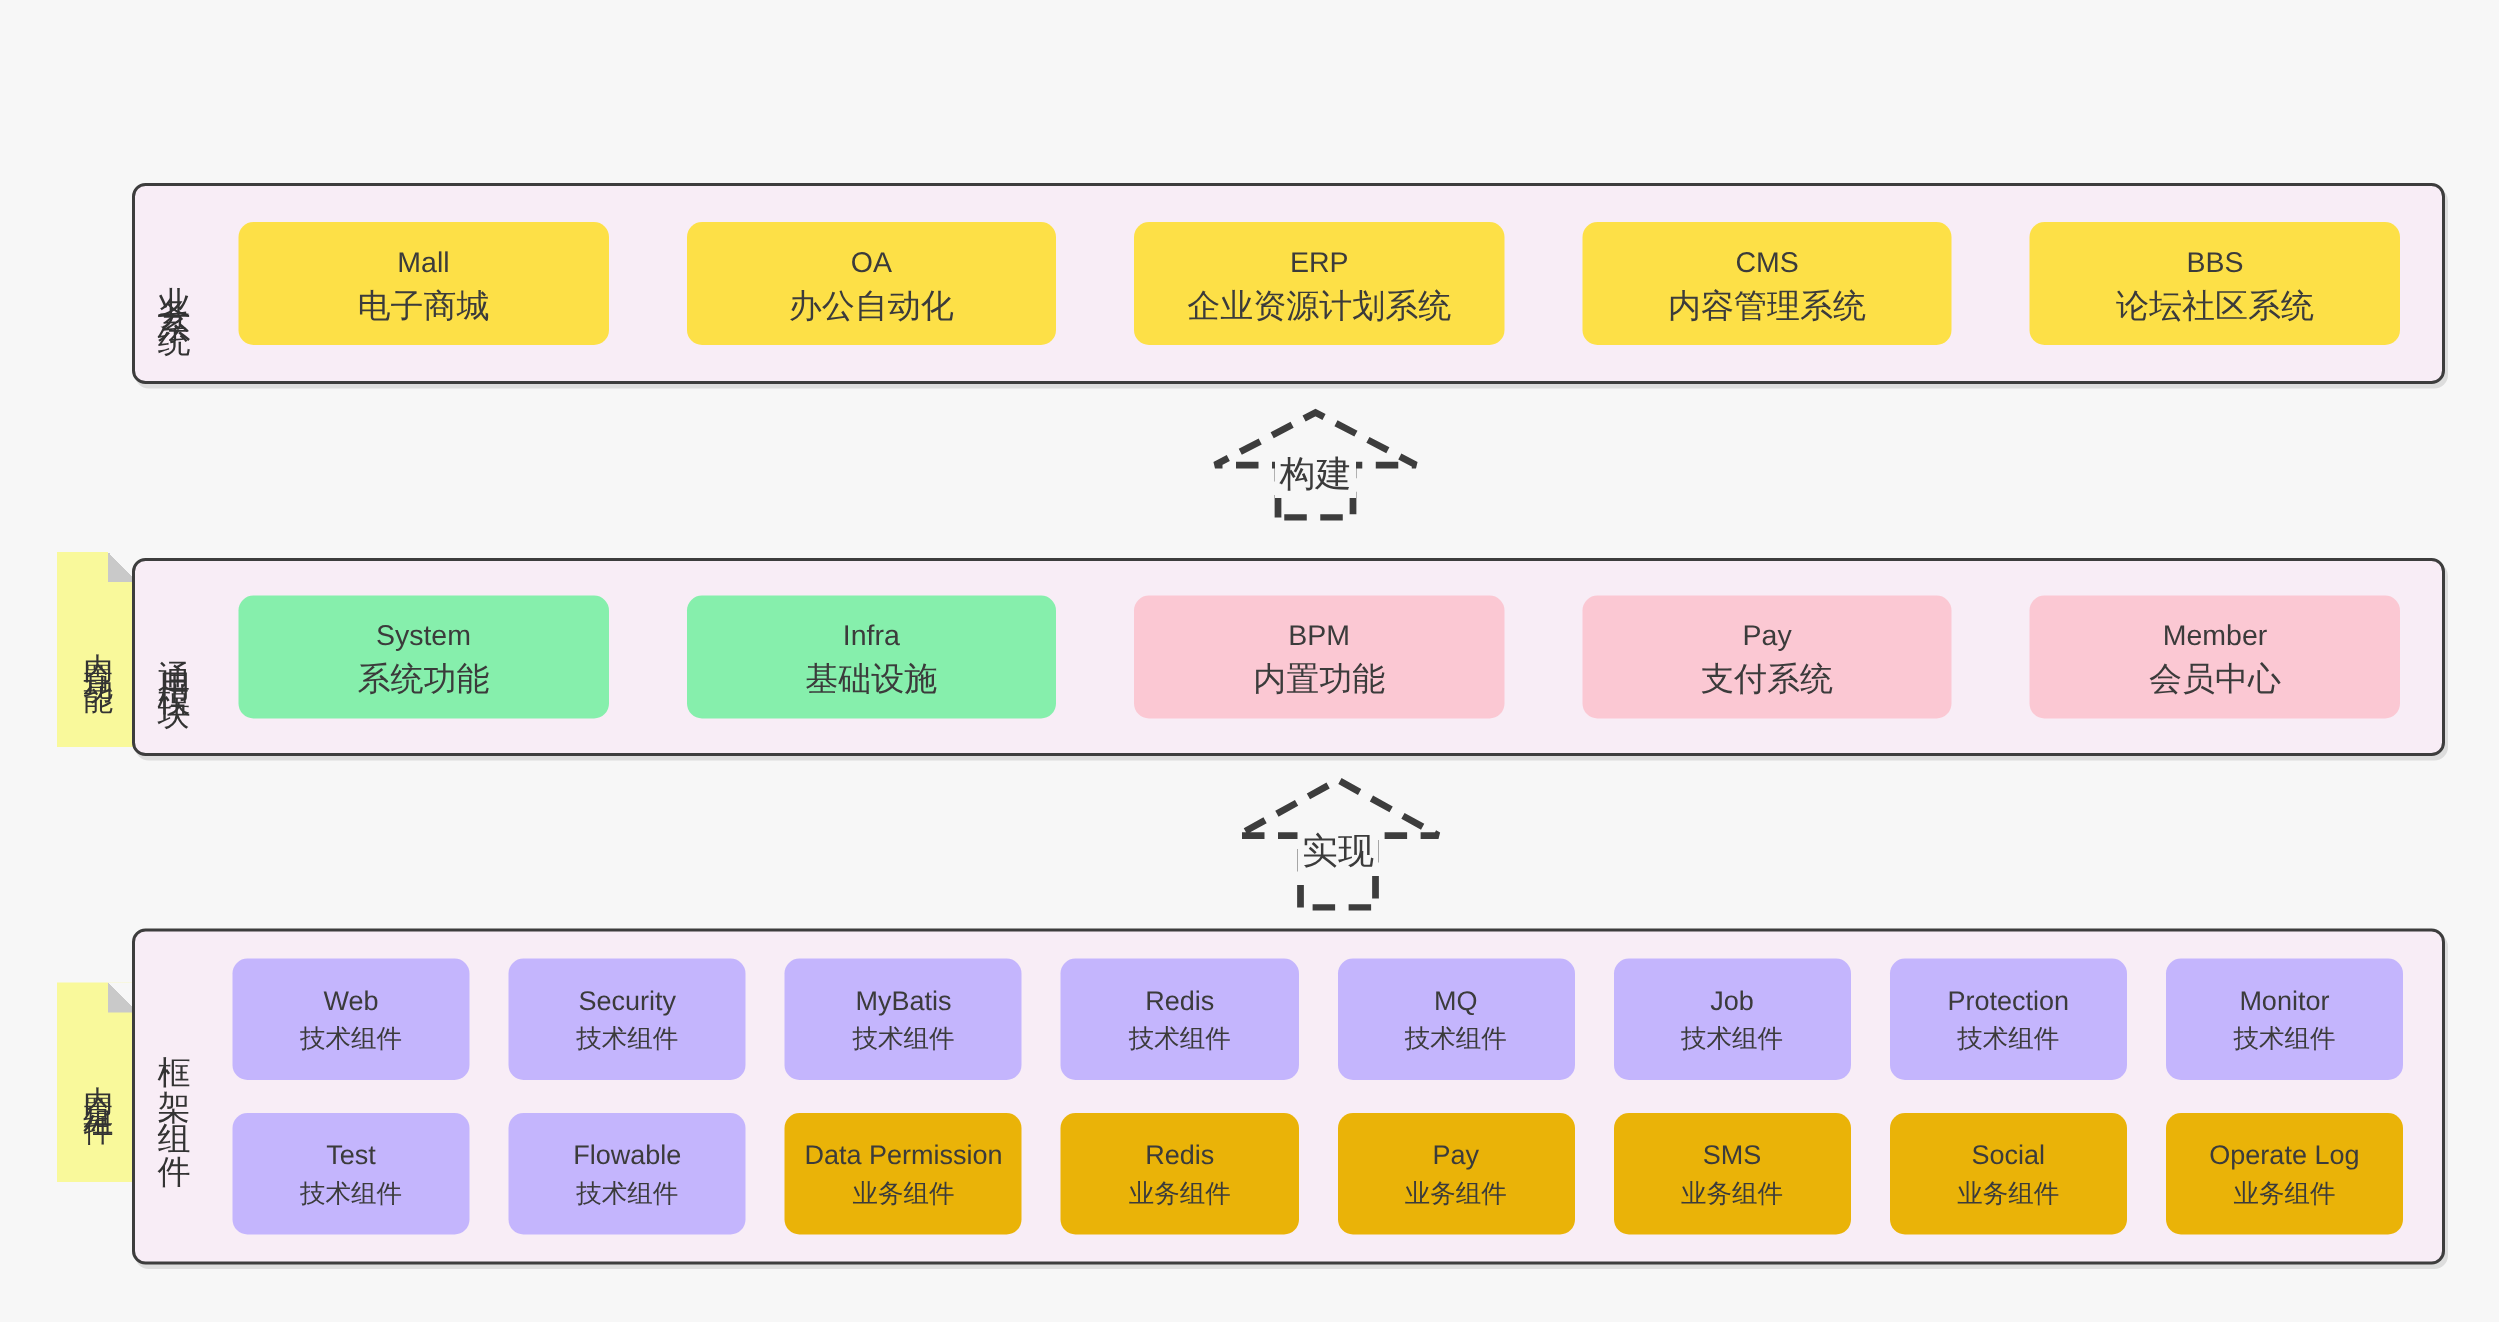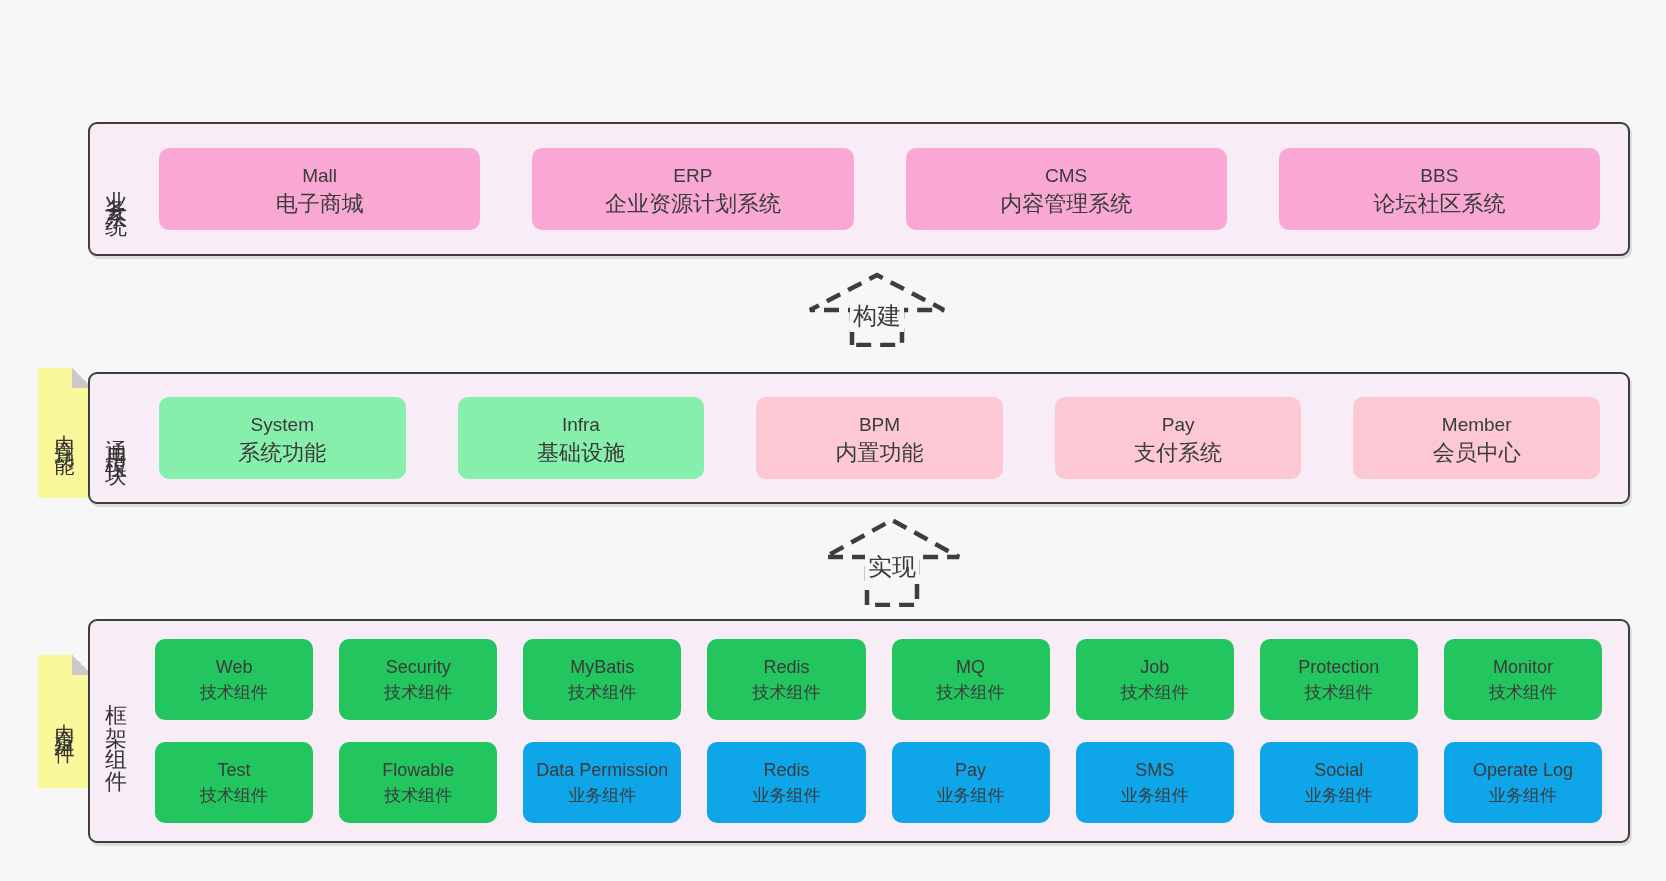--- a/index.html
+++ b/index.html
@@ -32,25 +32,25 @@
     display:flex;flex-direction:column;align-items:center;justify-content:center;
     text-align:center;
   }
   .box .en{font-size:19px;line-height:28px;}
   .box .zh{font-size:22px;line-height:27px;}
   .rows{flex:1;display:flex;flex-direction:column;gap:22px;margin:0 26px 0 24px;}
   .row{display:flex;gap:26px;}
   .row .box{height:81px;}
   .row .en{font-size:18px;line-height:25px;}
   .row .zh{font-size:17px;line-height:25px;}
-  .blue{background:#f9a8d4;}
+  .blue{background:#fde047;}
   .red{background:#86efac;}
   .pink{background:#fbc8d3;}
-  .green{background:#22c55e;text-align:right;}
-  .green-light{background:#0ea5e9;}
+  .green{background:#c4b5fd;text-align:right;}
+  .green-light{background:#eab308;}
   
   .note{
     position:absolute;left:38px;width:54px;background:#f9f99b;z-index:0;
     display:flex;align-items:center;justify-content:center;
   }
   #note-functions{top:368px;height:130px;}
   #note-components{top:655px;height:133px;}
   .note-fold{
     position:absolute;top:0;right:0;width:20px;height:20px;
     background:linear-gradient(to bottom left,#f7f7f7 0 50%,#c9c9c9 50% 100%);
@@ -88,20 +88,24 @@
 </div>
 
 <div class="band" id="band-business">
   <div class="vlabel">业务系统</div>
   <div class="boxes">
     <div class="box blue">
       <div class="en">Mall</div>
       <div class="zh">电子商城</div>
     </div>
     <div class="box blue">
+      <div class="en">OA</div>
+      <div class="zh">办公自动化</div>
+    </div>
+    <div class="box blue">
       <div class="en">ERP</div>
       <div class="zh">企业资源计划系统</div>
     </div>
     <div class="box blue">
       <div class="en">CMS</div>
       <div class="zh">内容管理系统</div>
     </div>
     <div class="box blue">
       <div class="en">BBS</div>
       <div class="zh">论坛社区系统</div>

